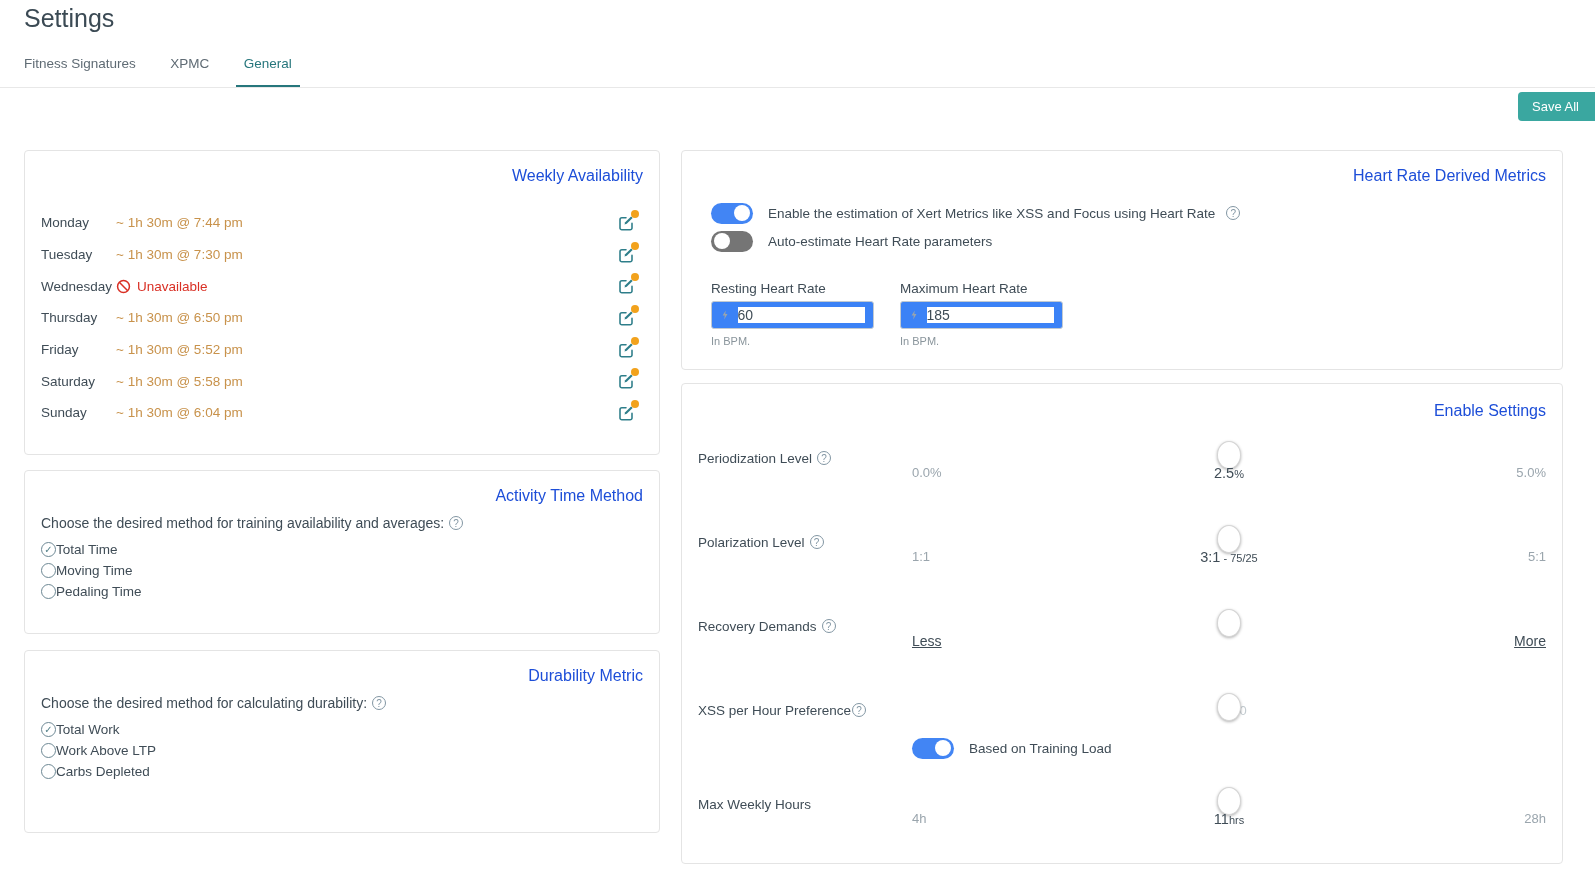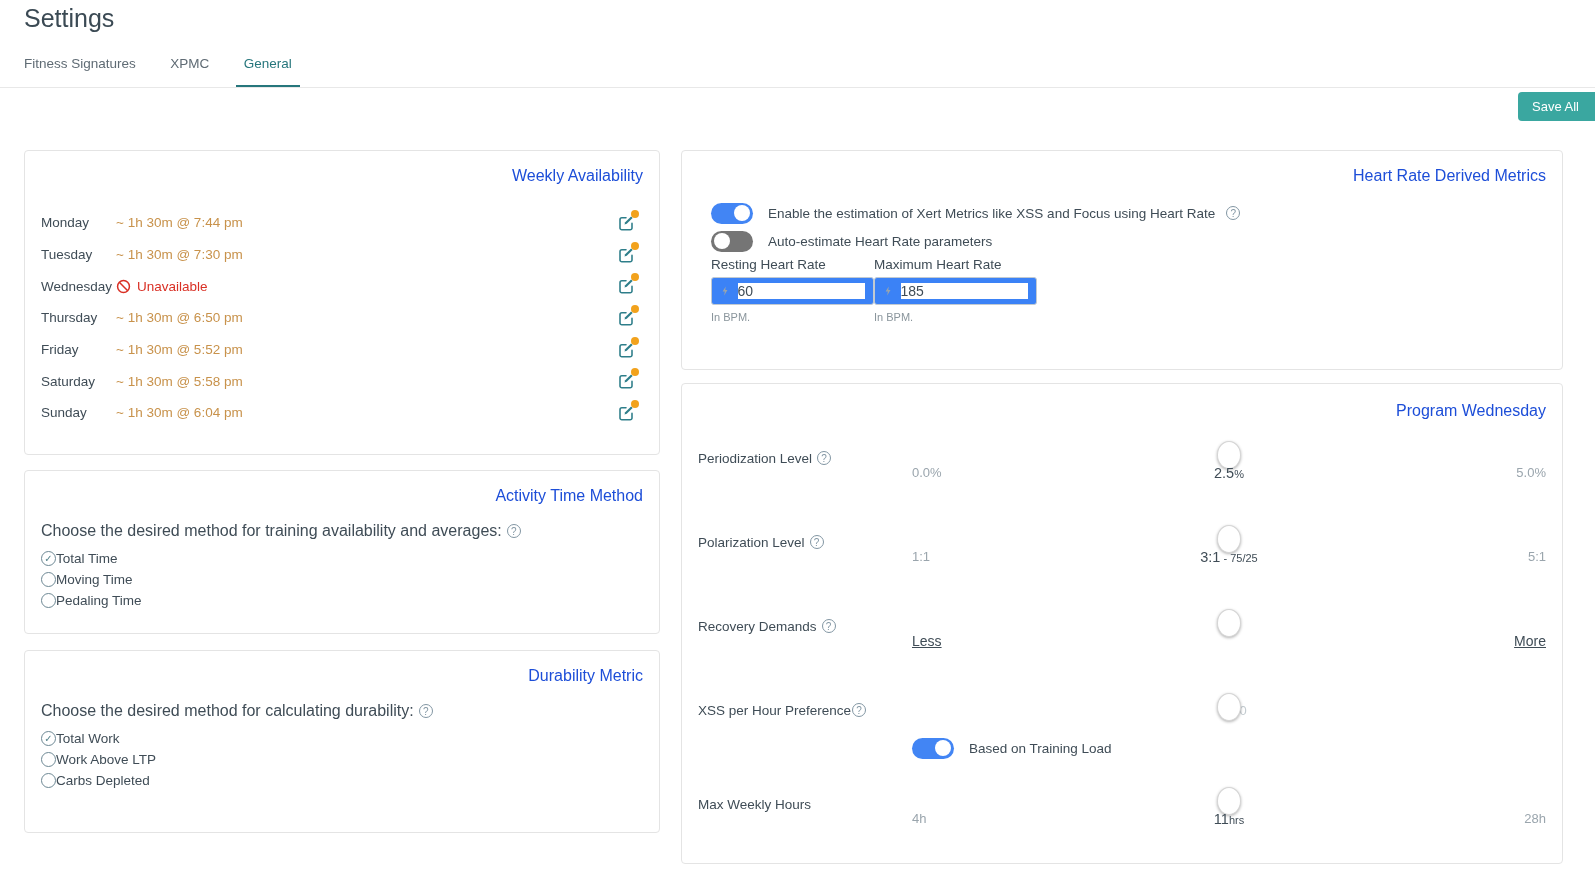--- a/index.html
+++ b/index.html
@@ -29,21 +29,21 @@
   .wk-day { width:75px; color:#3f4c56; flex:none; }
   .wk-val { color:#c8924b; display:flex; align-items:center; gap:4px; }
   .wk-row.unavailable .wk-val { color:#d93025; }
   .blocked-icon { display:inline-flex; margin-right:2px; }
   .wk-edit { margin-left:auto; margin-right:8px; position:relative; width:18px; height:18px; cursor:pointer; }
   .edit-badge { position:absolute; top:-4px; right:-4px; width:8px; height:8px; border-radius:50%; background:#f2a21c; }
 
   
   .card-activity { height:164px; margin-bottom:16px; }
   .card-durability { height:183px; }
-  .card-desc { margin-top:17px; font-size:16px; color:#3f4c56; display:flex; align-items:center; }
+  .card-desc { margin-top:10px; font-size:14px; color:#3f4c56; display:flex; align-items:center; }
   .radio-rows { margin-top:8px; }
   .radio-row { display:flex; align-items:center; height:21px; font-size:13.5px; cursor:pointer; }
   .radio { width:15px; height:15px; border:1.5px solid #6d8894; border-radius:50%; flex:none;
            display:inline-flex; align-items:center; justify-content:center; }
   .radio.checked::after { content:"\2713"; font-size:10px; color:#55828b; line-height:1; }
 
   
   .help-icon { display:inline-flex; width:14px; height:14px; border:1px solid #8296a3; border-radius:50%;
                color:#8296a3; font-size:10px; align-items:center; justify-content:center;
                margin-left:5px; flex:none; cursor:pointer; }
@@ -51,21 +51,21 @@
 
   
   .card-hr { height:220px; margin-bottom:13px; }
   .hr-content { margin-left:13px; margin-top:14px; }
   .toggle-row { display:flex; align-items:center; height:28px; gap:15px; font-size:13.5px; }
   .toggle { width:42px; height:21px; border-radius:11px; position:relative; display:inline-block;
             flex:none; cursor:pointer; }
   .toggle .knob { position:absolute; top:2.5px; width:16px; height:16px; border-radius:50%; background:#fff; }
   .toggle.on  { background:#4285f4; } .toggle.on  .knob { right:3px; }
   .toggle.off { background:#757575; } .toggle.off .knob { left:3px; }
-  .hr-fields { display:flex; margin-top:2px; }
+  .hr-fields { display:flex; gap:26px; margin-top:26px; }
   .field-label { font-size:13.5px; color:#3f4c56; display:block; margin-bottom:5px; }
   .input-box { display:flex; align-items:center; width:163px; height:28px; border:1px solid #c2cad1;
                border-radius:3px; padding:0 8px; gap:7px; background:#3b82f6; }
   .input-box input { border:none; outline:none; width:100%; font-size:14px; color:#3f4c56; font-family:inherit; }
   .field-hint { font-size:11px; color:#8a959c; margin-top:6px; }
 
   
   .card-program { height:481px; padding-top:18px; }
   .sliders { margin-top:18px; }
   .slider-row { display:grid; grid-template-columns:214px 1fr; height:84px; }
@@ -287,21 +287,21 @@
             <input value="185" style="">
           </div>
           <div class="field-hint">In BPM.</div>
         </div>
       </div>
 
     </div>
   </div>
 
   <div class="card card-program">
-    <div class="card-title">Program Wednesday</div>
+    <div class="card-title">Enable Settings</div>
     <div class="sliders">
 
       <div class="slider-row">
         <div class="slider-label-cell">
           <span>Periodization Level</span>
           <span class="help-icon"></span>
         </div>
         <div class="slider-cell">
           <div class="track-wrap">
             <div class="track">

